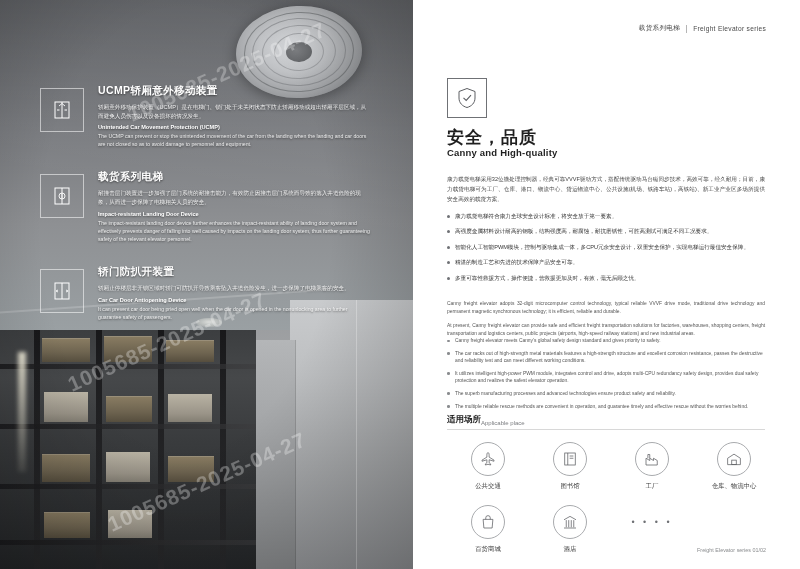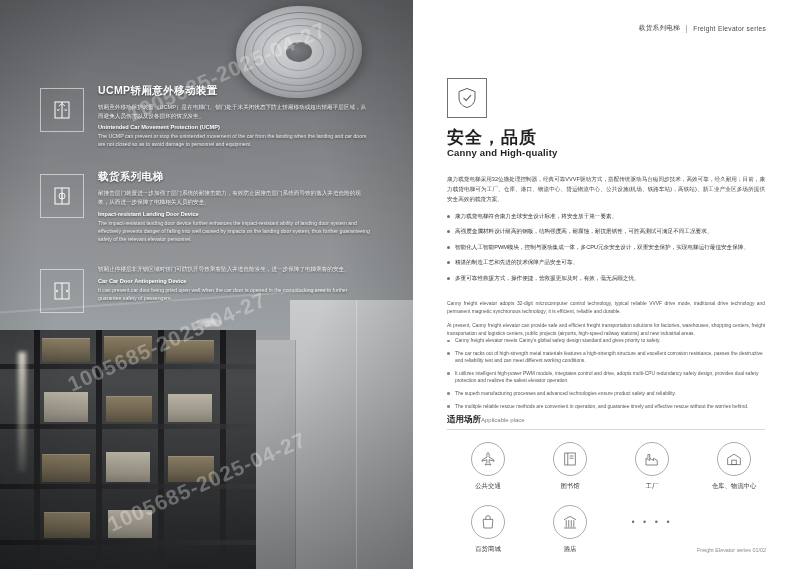--- a/index.html
+++ b/index.html
@@ -203,21 +203,21 @@
     font-size: 4.9px; line-height: 1.55; color: #555;
     margin-bottom: 5px; padding-left: 8px; position: relative;
   }
   .b-en::before {
     content: ""; position: absolute; left: 0; top: 2.5px;
     width: 2.6px; height: 2.6px; background: #8b8d90; border-radius: 50%;
   }
 
   .applic-head {
     position: absolute; left: 34px; top: 414px;
-    display: flex; align-items: center; gap: 0;
+    display: flex; align-items: flex-end; gap: 0;
   }
   .applic-cn { font-size: 8.5px; font-weight: bold; color: #222; }
   .applic-en { font-size: 6px; color: #7b7d80; }
   .applic-rule {
     position: absolute; left: 34px; top: 429px; width: 318px; height: 1px;
     background: #d8d8d8;
   }
 
   .apps {
     position: absolute; left: 34px; top: 442px; width: 330px;
@@ -344,20 +344,21 @@
       <div class="feature">
         <div class="feat-icon">
           <svg width="24" height="24" viewBox="0 0 24 24" fill="none" stroke="#ffffff" stroke-width="1">
             <rect x="5" y="4" width="14" height="16"></rect>
             <line x1="12" y1="4" x2="12" y2="20"></line>
             <path d="M8 11 L6 12 L8 13" stroke-width="0.9"></path>
             <path d="M16 11 L18 12 L16 13" stroke-width="0.9"></path>
           </svg>
         </div>
         <div class="feat-body">
+          <div class="feat-title">轿门防扒开装置</div>
           <div class="feat-cn">轿厢止停楼层非开锁区域时轿门可防扒开导致乘客坠入井道危险发生，进一步保障了电梯乘客的安全。</div>
           <div class="feat-en-title">Car Car Door Antiopening Device</div>
           <div class="feat-en">It can prevent car door being pried open well when the car door is opened in the nonunlocking area to further guarantee safety of passengers.</div>
         </div>
       </div>
 
     </div>
 
     <div class="wm wm-a">1005685-2025-04-27</div>
     <div class="wm wm-b">1005685-2025-04-27</div>

